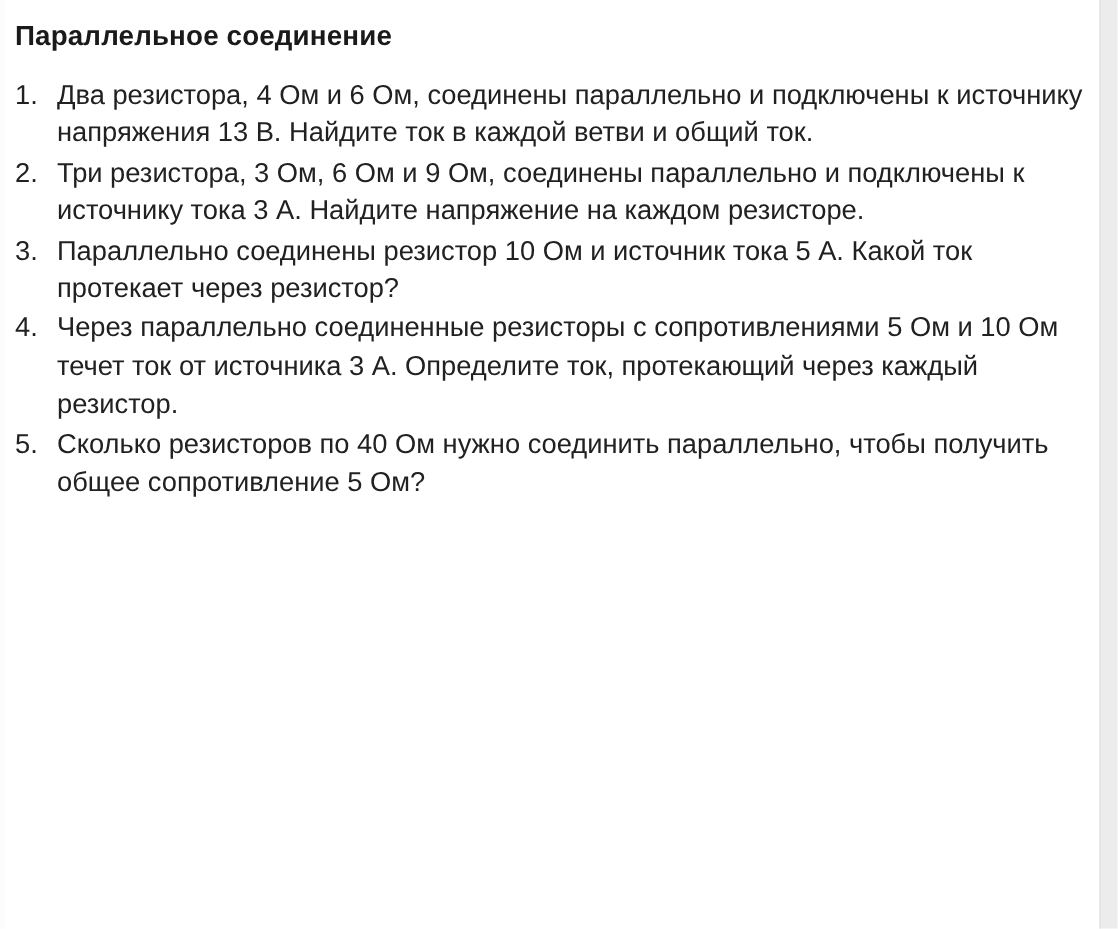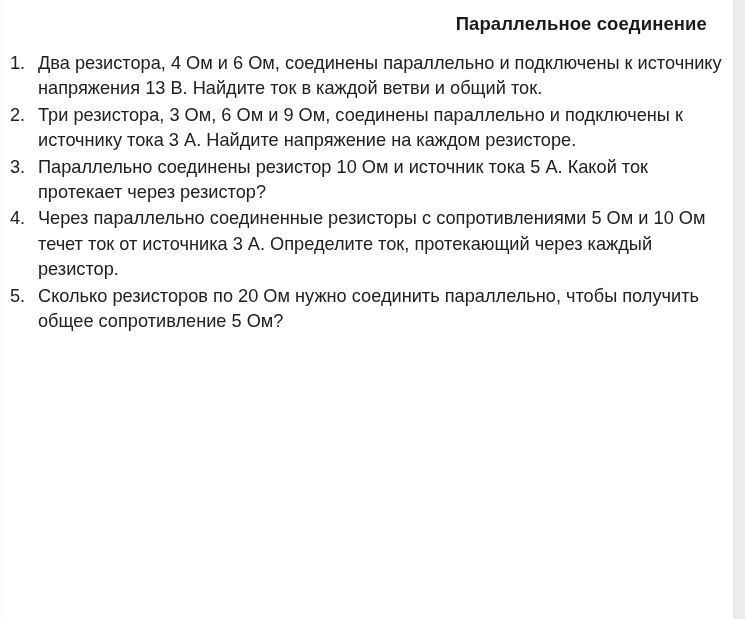--- a/index.html
+++ b/index.html
@@ -64,21 +64,21 @@
     position: absolute;
     left: 0;
     top: 0;
     width: 733px;
     padding: 0;
   }
 
   .doc-title {
     margin: 0;
     padding: 13px 26px 0 10px;
-    text-align: right;
+    text-align: left;
     font-size: 18.5px;
     font-weight: bold;
     line-height: 22px;
     color: #1a1a1a;
     letter-spacing: 0.1px;
   }
 
   .problem-list {
     margin: 0;
     padding: 0;
@@ -140,21 +140,21 @@
         <span class="item-text">Параллельно соединены резистор 10 Ом и источник тока 5 А. Какой ток протекает через резистор?</span>
       </li>
 
       <li class="problem-item">
         <span class="item-marker">4.</span>
         <span class="item-text">Через параллельно соединенные резисторы с сопротивлениями 5 Ом и 10 Ом течет ток от источника 3 А. Определите ток, протекающий через каждый резистор.</span>
       </li>
 
       <li class="problem-item">
         <span class="item-marker">5.</span>
-        <span class="item-text">Сколько резисторов по 20 Ом нужно соединить параллельно, чтобы получить общее сопротивление 5 Ом?</span>
+        <span class="item-text">Сколько резисторов по 40 Ом нужно соединить параллельно, чтобы получить общее сопротивление 5 Ом?</span>
       </li>
 
     </ol>
 
   </div>
 </div>
 
 <div class="scroll-gutter">
   <div class="scroll-thumb"></div>
 </div>

